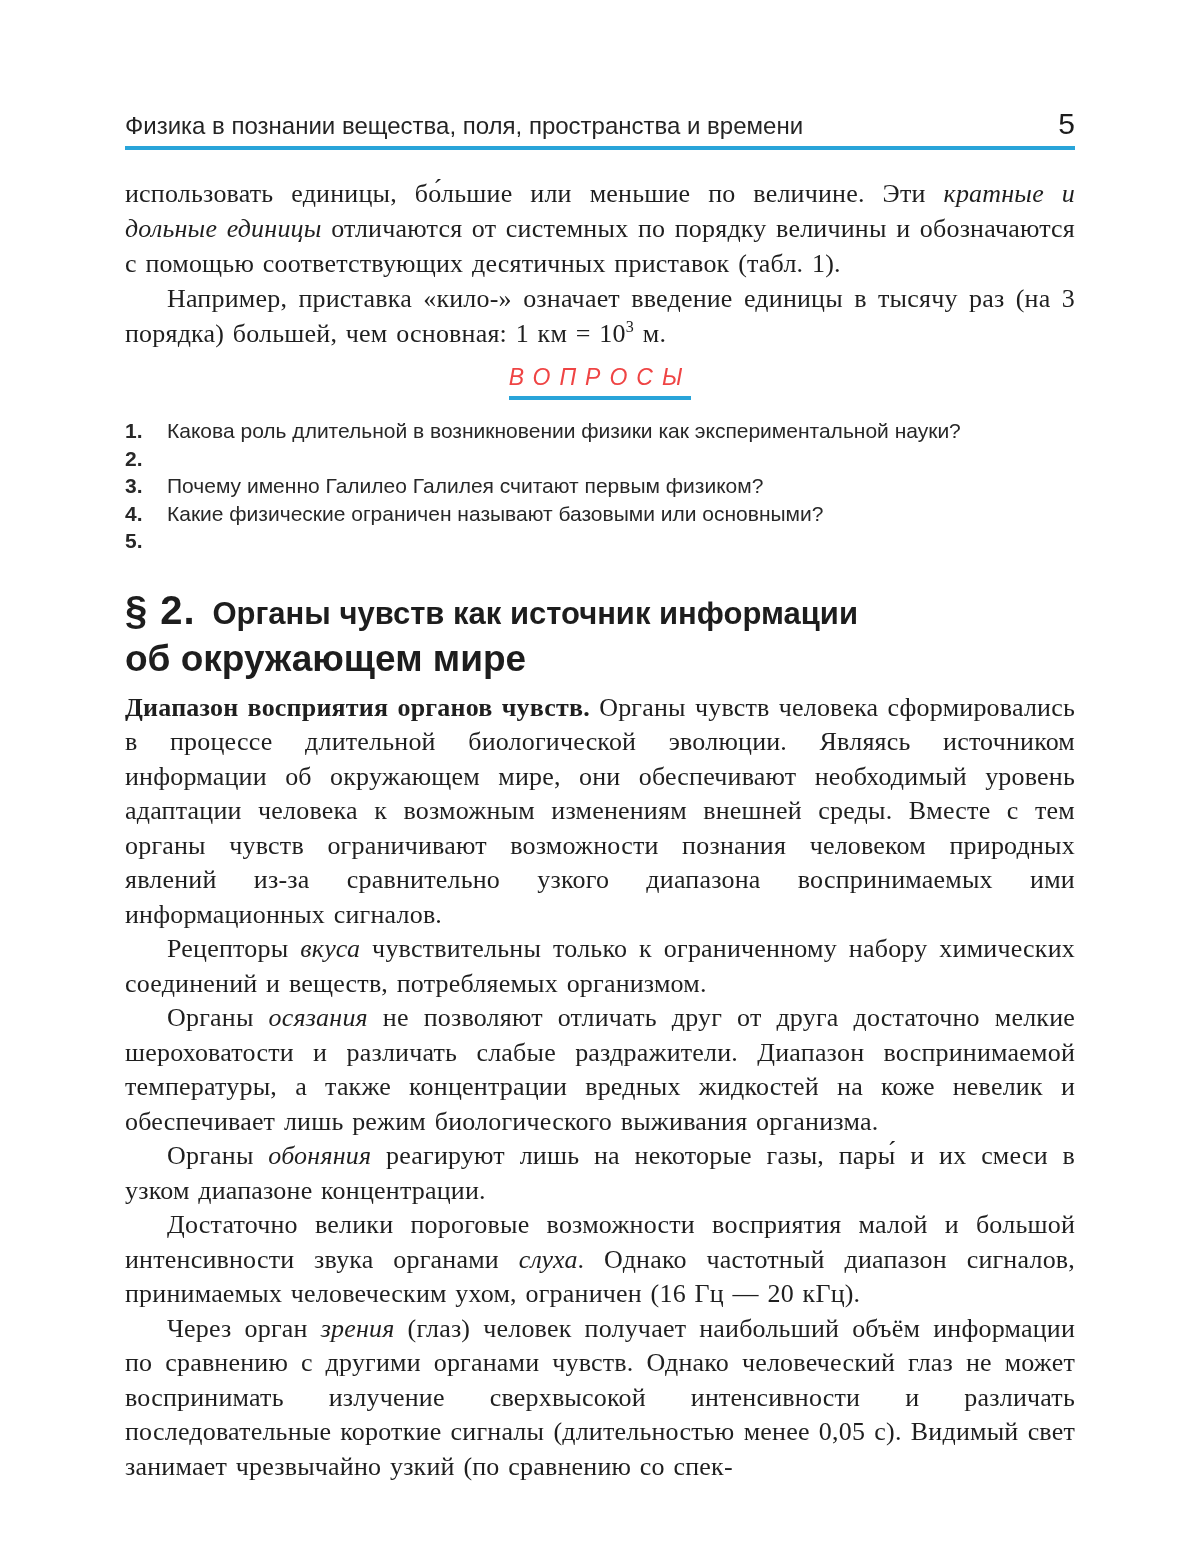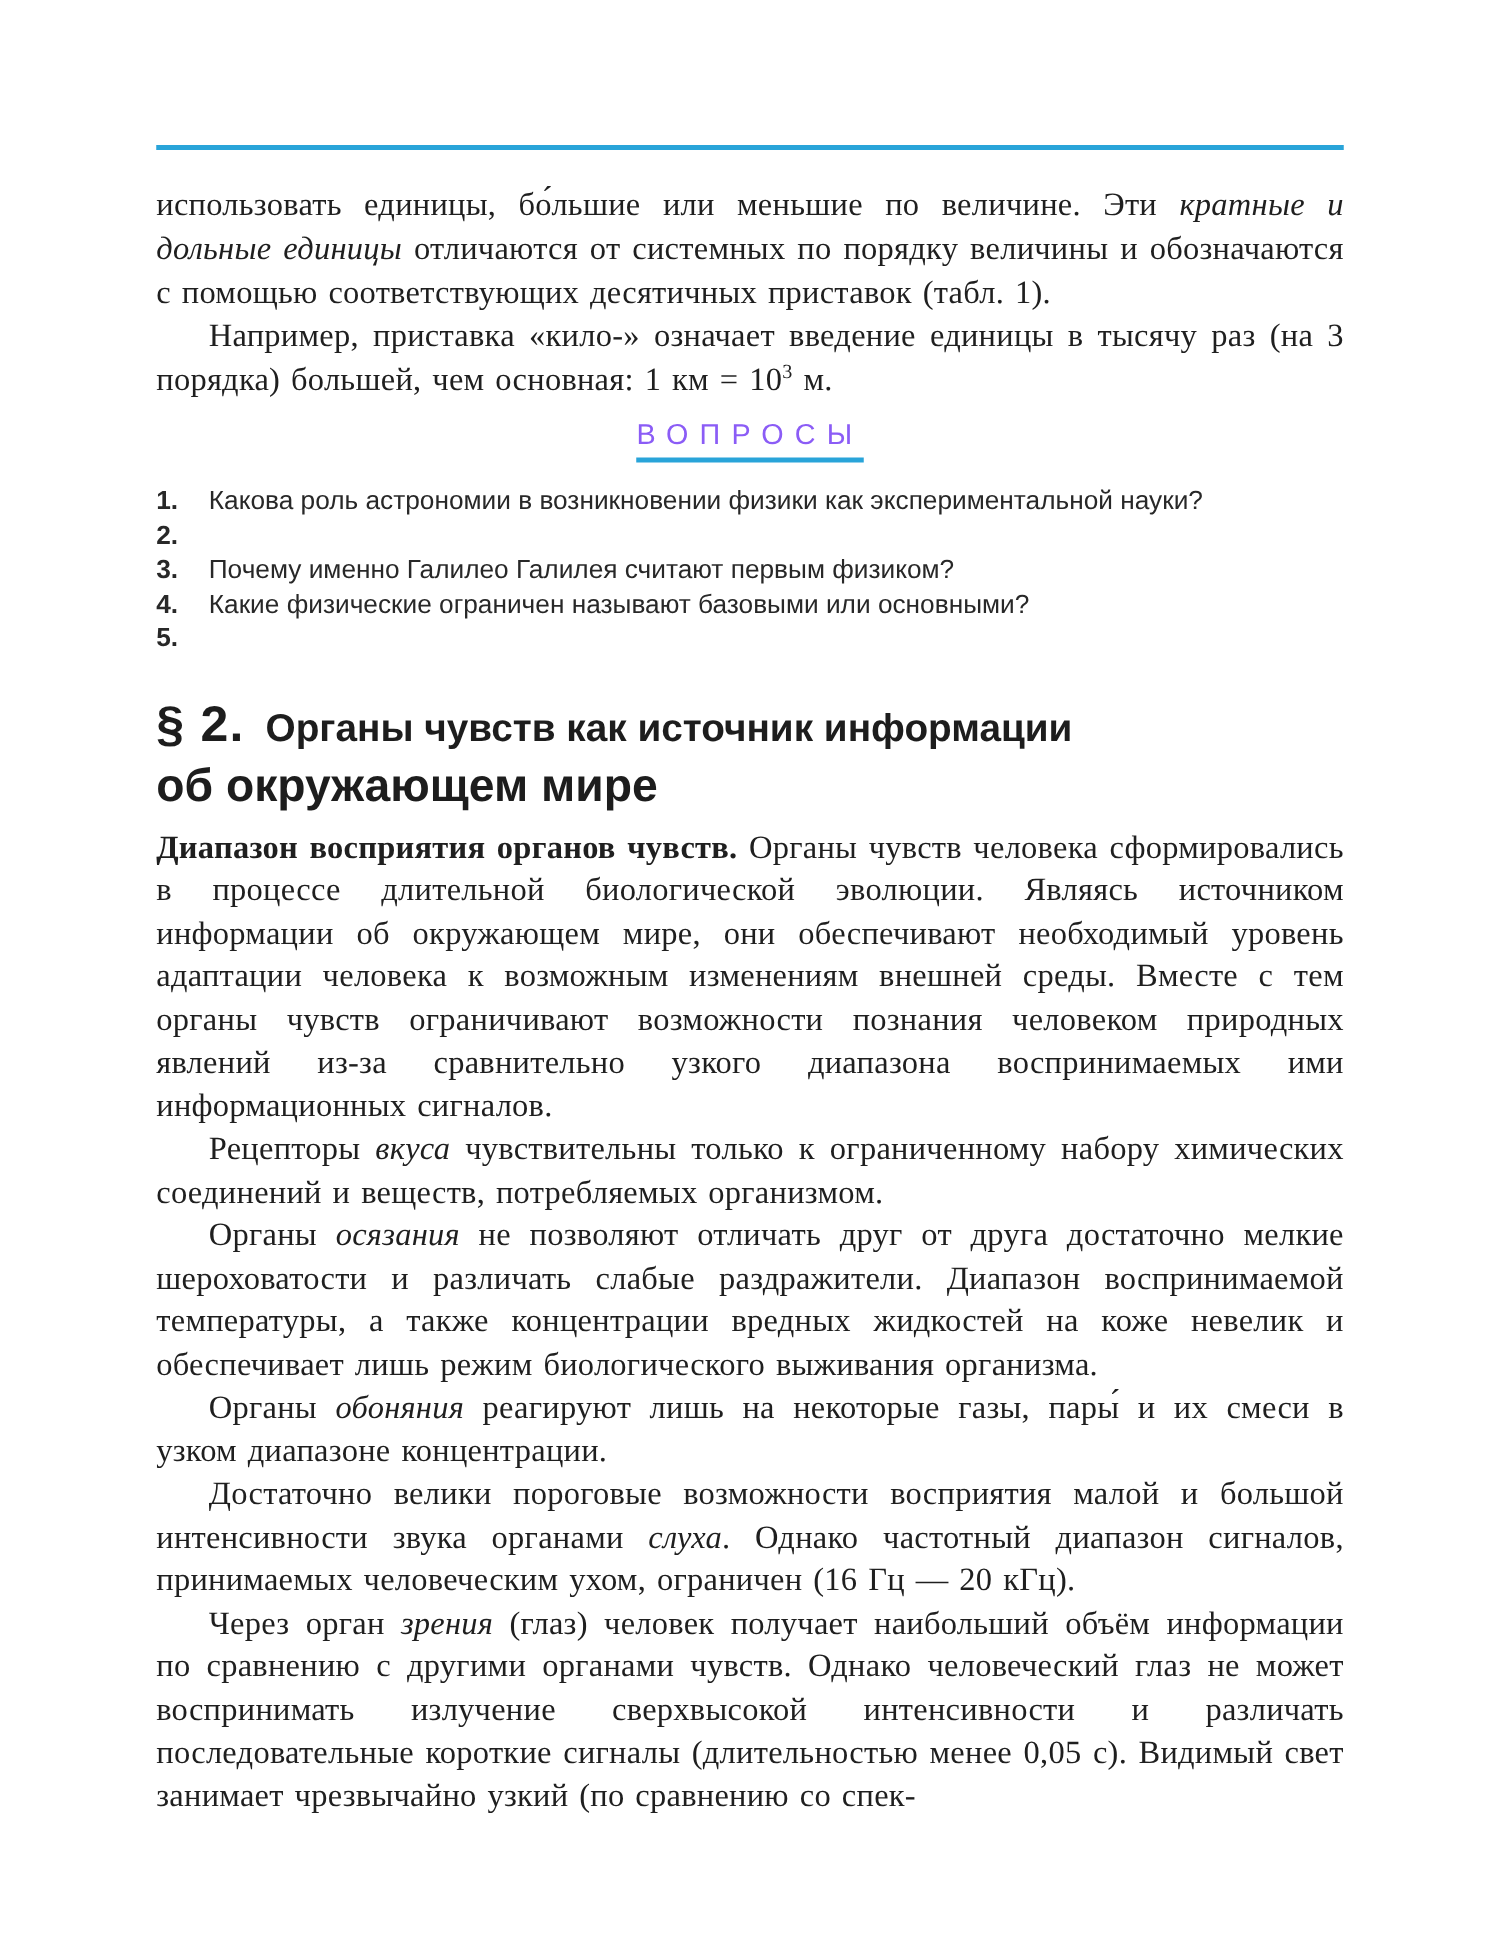--- a/index.html
+++ b/index.html
@@ -45,21 +45,22 @@
   .bd { font-weight:bold; }
   sup { font-size:0.62em; line-height:0; }
 
   
   .questions { margin-top:12px; }
   .q-head {
     text-align:center;
     font-family:"Liberation Sans", sans-serif;
     font-size:23px; line-height:28px;
     letter-spacing:9px;
-    color:#8b5cf6;
+    color:#ef4444;
+    font-style:italic;
   }
   .q-underline { width:182px; height:4px; background:var(--accent); margin:5px auto 0; }
   .q-list {
     list-style:none; margin:17px 0 0; padding:0;
     font-family:"Liberation Sans", sans-serif;
     font-size:21px; line-height:27.5px;
     color:#282828;
   }
   .q-item { display:flex; }
   .q-num { font-weight:bold; flex:none; width:42px; }
@@ -79,35 +80,39 @@
   
   .main-text { margin-top:12px; }
 </style>
 </head>
 <body>
 
 <div class="page">
   <div class="content">
 
     <header>
+      <div class="hdr-row">
+        <span class="hdr-title">Физика в познании вещества, поля, пространства и времени</span>
+        <span class="hdr-num">5</span>
+      </div>
       <div class="rule"></div>
     </header>
 
     <section class="intro">
       <p class="serif"><span>использовать единицы, бо́льшие или меньшие по величине. Эти </span><span class="it">кратные и дольные единицы</span><span> отличаются от системных по порядку величины и обозначаются с помощью соответствующих десятичных приставок (табл. 1).</span></p>
       <p class="serif indent"><span>Например, приставка «кило-» означает введение единицы в тысячу раз (на 3 порядка) большей, чем основная: 1 км = 10</span><sup>3</sup><span> м.</span></p>
     </section>
 
     <section class="questions">
       <div class="q-head">ВОПРОСЫ</div>
       <div class="q-underline"></div>
       <ol class="q-list">
         <li class="q-item">
           <span class="q-num">1.</span>
-          <span class="q-text">Какова роль астрономии в возникновении физики как экспериментальной науки?</span>
+          <span class="q-text">Какова роль длительной в возникновении физики как экспериментальной науки?</span>
         </li>
         <li class="q-item">
           <span class="q-num">2.</span>
         </li>
         <li class="q-item">
           <span class="q-num">3.</span>
           <span class="q-text">Почему именно Галилео Галилея считают первым физиком?</span>
         </li>
         <li class="q-item">
           <span class="q-num">4.</span>

